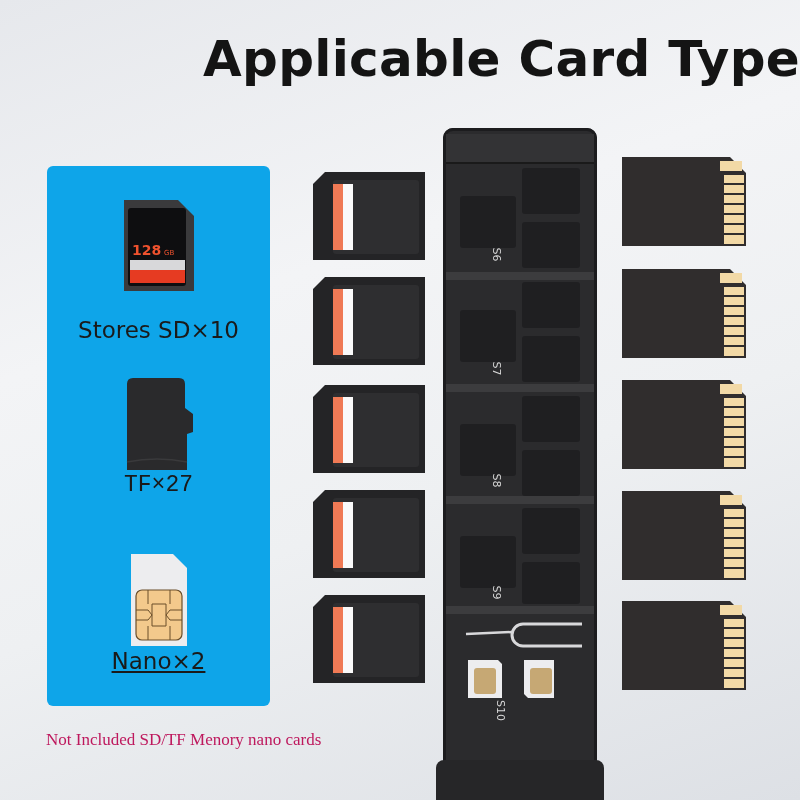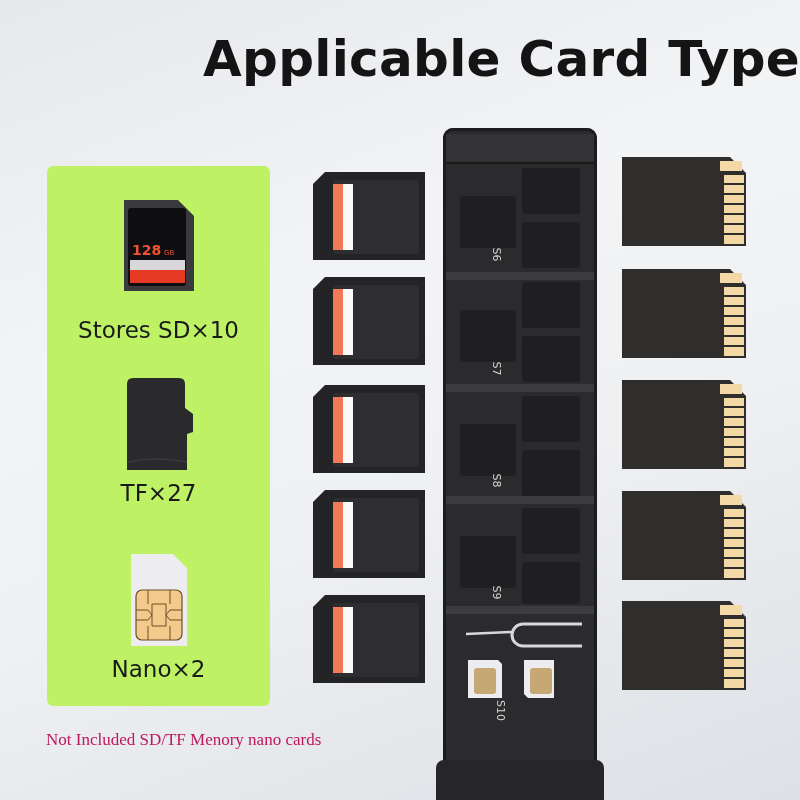--- a/index.html
+++ b/index.html
@@ -8,21 +8,21 @@
     background: linear-gradient(160deg, #e6e8ec 0%, #f3f4f6 35%, #eef0f2 60%, #dde0e5 100%);
     font-family: "Liberation Sans", "DejaVu Sans", sans-serif;
   }
   .title {
     position:absolute; left:0; width:800px; top:30px; text-align:right;
     font-size:50px; font-weight:bold; color:#141414; letter-spacing:0.3px;
     font-family: "DejaVu Sans", sans-serif;
   }
   .panel {
     position:absolute; left:47px; top:166px; width:223px; height:540px;
-    background:#bef264; border-radius:6px;
+    background:#0ea5e9; border-radius:6px;
   }
   .panel-item { position:absolute; left:0; width:223px; text-align:center; }
   .panel-label { font-size:23px; color:#1a1a1a; font-family:"DejaVu Sans", sans-serif; }
   .footnote {
     position:absolute; left:46px; top:730px; font-size:17px; color:#be185d;
     font-family:Liberation Serif, serif;
   }
   .case {
     position:absolute; left:443px; top:128px; width:154px; height:672px;
     background:#2b2b2d; border-radius:10px 10px 0 0;
@@ -56,30 +56,30 @@
       <rect x="8" y="72" width="55" height="13" fill="#e63b22"></rect>
     </svg>
     <div class="panel-label" style="margin-top:24px;">Stores SD×10</div>
   </div>
 
   <div class="panel-item" style="top:210px;">
     <svg width="72" height="96" viewBox="0 0 72 96" style="display:block;margin:0 auto;">
       <path d="M6,2 H56 Q62,2 62,8 V32 L70,38 V56 L64,58 V94 H4 V8 Q4,2 10,2 Z" fill="#2a2a2c"></path>
       <path d="M4,86 Q34,80 64,86" stroke="#3a3a3c" stroke-width="1.5" fill="none"></path>
     </svg>
-    <div class="panel-label" style="margin-top:8px;">TF×27</div>
+    <div class="panel-label" style="font-family:Liberation Mono, monospace;">TF×27</div>
   </div>
 
   <div class="panel-item" style="top:386px;">
     <svg width="60" height="96" viewBox="0 0 60 96" style="display:block;margin:0 auto;">
       <path d="M2,2 H44 L58,16 V94 H2 Z" fill="#ededef"></path>
       <rect x="7" y="38" width="46" height="50" rx="6" fill="#f3c98c" stroke="#6a4e2a" stroke-width="1.2"></rect>
       <path d="M19,38 V52 M41,38 V52 M19,74 V88 M41,74 V88 M7,58 H19 L23,63 L19,68 H7 M53,58 H41 L37,63 L41,68 H53 M23,52 H37 V74 H23 Z" stroke="#6a4e2a" stroke-width="1" fill="none"></path>
     </svg>
-    <div class="panel-label" style="margin-top:8px;">Nano×2</div>
+    <div class="panel-label" style="text-decoration:underline;">Nano×2</div>
   </div>
 </div>
 
 <svg class="sdl" style="top:170px;" viewBox="0 0 118 92">
     <path d="M14,2 H114 V90 H2 V14 Z" fill="#242426"></path>
     <rect x="22" y="10" width="86" height="74" rx="3" fill="#2e2e30"></rect>
     <rect x="22" y="14" width="10" height="66" fill="#f07a55"></rect>
     <rect x="32" y="14" width="10" height="66" fill="#fafafa"></rect>
   </svg>
 <svg class="sdl" style="top:275px;" viewBox="0 0 118 92">

